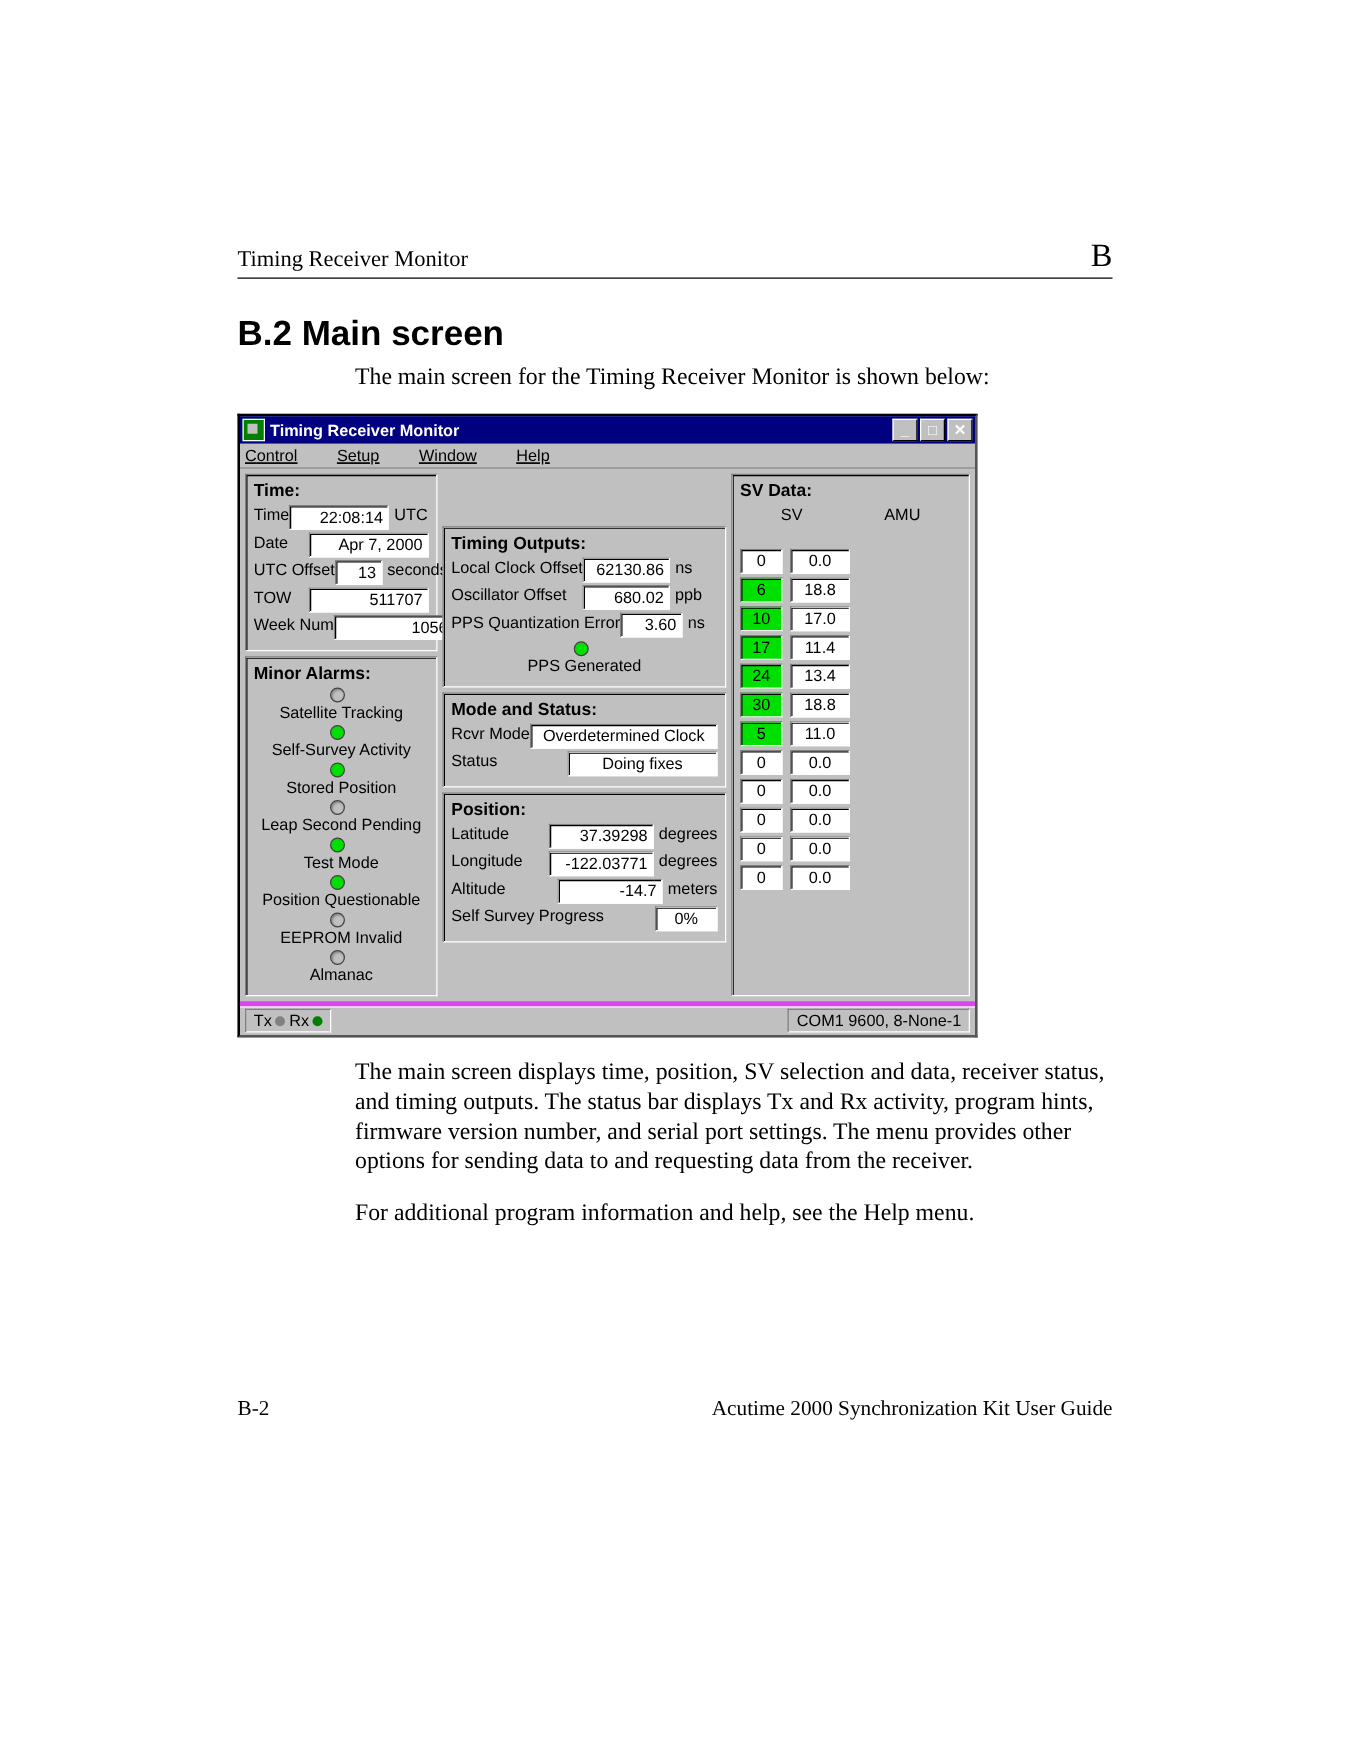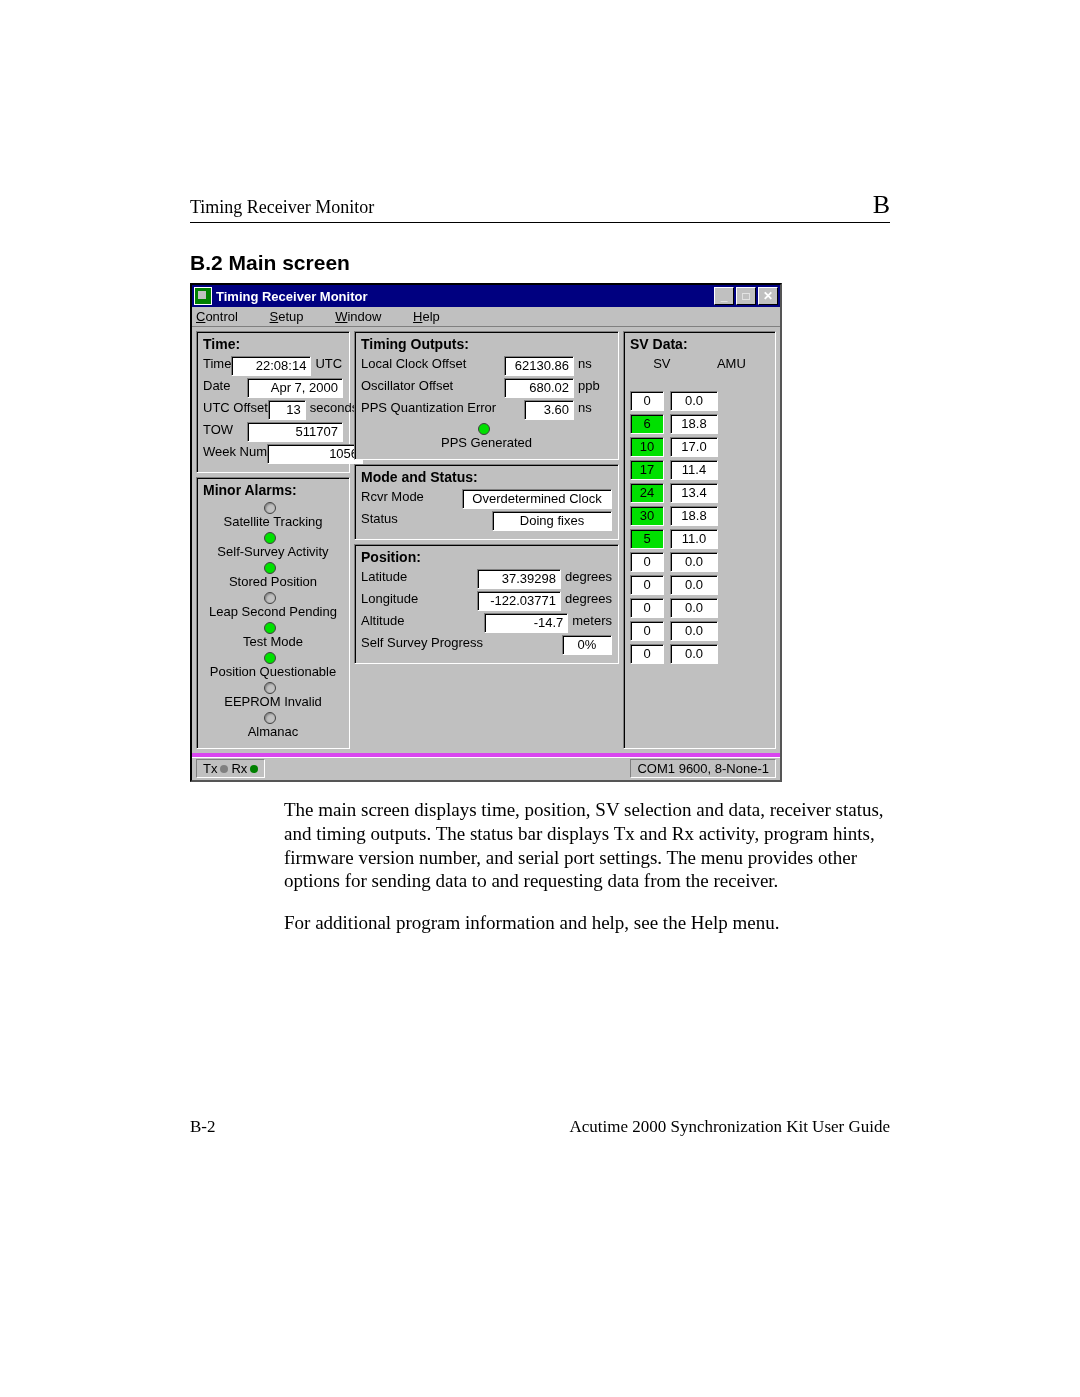--- a/index.html
+++ b/index.html
@@ -21,21 +21,21 @@
     border-bottom: 1.5px solid #000;
     padding-bottom: 2px;
     font-size: 18px;
   }
   .running-head .letter {
     font-size: 26px;
   }
   h2.section {
     font-family: Arial, Helvetica, sans-serif;
     font-weight: bold;
-    font-size: 21px;
+    font-size: 28px;
     margin: 28px 0 8px 0;
   }
   .intro {
     font-size: 19px;
     margin: 0 0 18px 94px;
   }
   .body-text {
     font-size: 19px;
     margin: 18px 0 0 94px;
     line-height: 1.25;
@@ -96,32 +96,33 @@
     font-size: 12px;
     line-height: 1;
   }
   .menubar {
     background: #c0c0c0;
     padding: 2px 4px;
     border-bottom: 1px solid #808080;
   }
   .menubar span {
     margin-right: 14px;
+    text-decoration: underline;
   }
   .menubar u { text-decoration: underline; }
 
   .client {
     padding: 4px;
     display: flex;
     gap: 4px;
     background:#c0c0c0;
   }
   .col { display:flex; flex-direction:column; gap:4px; }
   .col1 { width: 154px; }
-  .col2 { width: 265px; }
+  .col2 { width: 227px; margin-top: 42px; }
   .col3 { flex:1; }
 
   .panel {
     border: 1px solid #808080;
     border-right-color:#fff; border-bottom-color:#fff;
     padding: 4px 6px 6px 6px;
     background:#c0c0c0;
     box-shadow: inset 1px 1px 0 #000;
   }
   .panel h4 {
@@ -199,20 +200,21 @@
 </head>
 <body>
 
 <div class="page">
   <div class="running-head">
     <span>Timing Receiver Monitor</span>
     <span class="letter">B</span>
   </div>
 
   <h2 class="section">B.2    Main screen</h2>
+  <p class="intro">The main screen for the Timing Receiver Monitor is shown below:</p>
 
   <div style="margin-left:0;">
   <div class="screenshot">
     <div class="titlebar">
       <span class="sysicon"></span>
       <span>Timing Receiver Monitor</span>
       <span class="spacer"></span>
       <span class="winbtn">_</span>
       <span class="winbtn">□</span>
       <span class="winbtn">✕</span>

